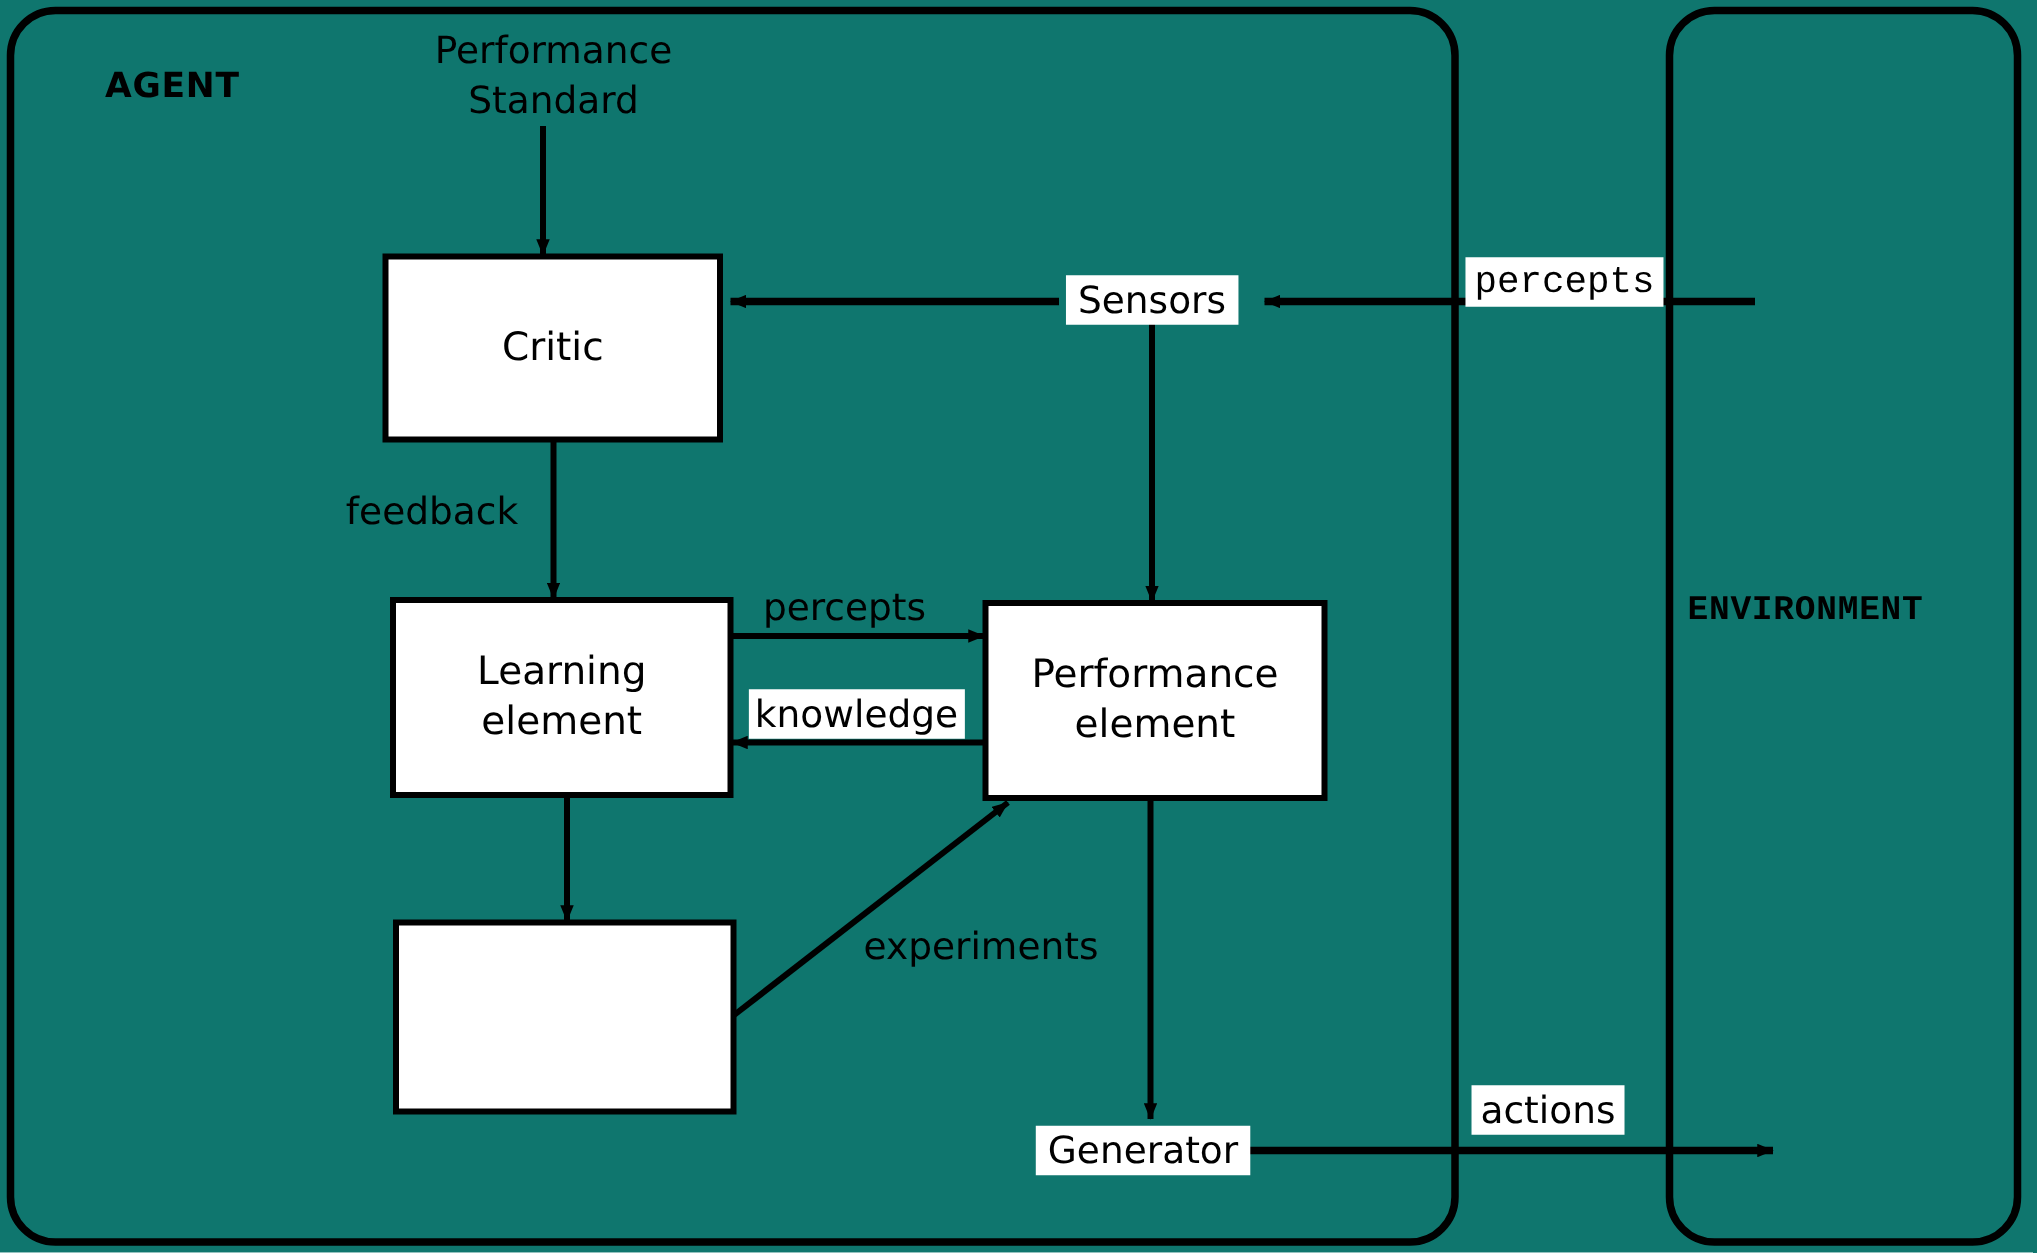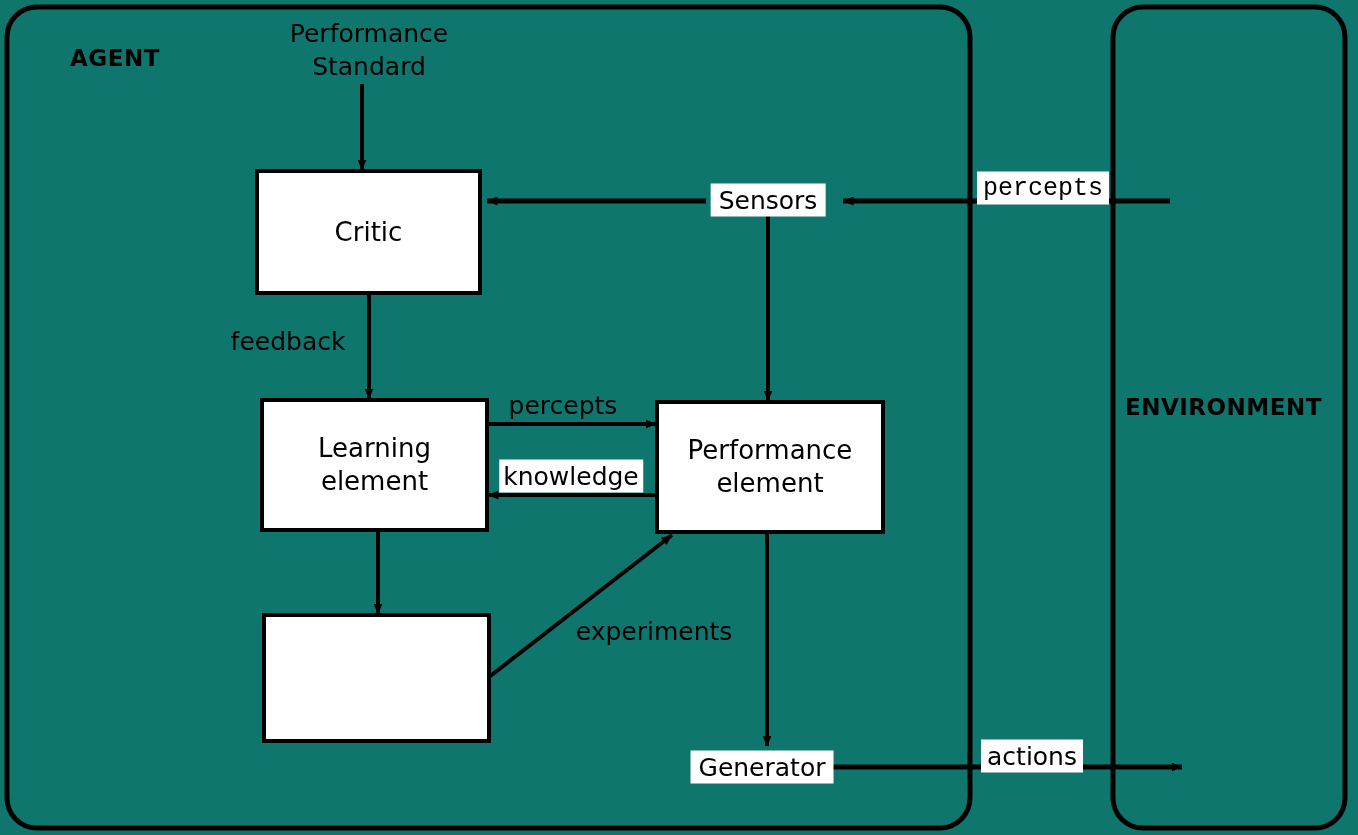--- a/index.html
+++ b/index.html
@@ -91,21 +91,21 @@
 
     <line x1="489" y1="677" x2="672" y2="535" stroke="#000000" stroke-width="4" marker-end="url(#arrowhead)"></line>
 
     <line x1="767" y1="532" x2="767" y2="746" stroke="#000000" stroke-width="4" marker-end="url(#arrowhead)"></line>
 
     <line x1="833" y1="767" x2="1182" y2="767" stroke="#000000" stroke-width="5" marker-end="url(#arrowhead)"></line>
   </svg>
 
   <div class="lbl bold" style="left:70px; top:58px; transform:translate(0,-50%);">AGENT</div>
 
-  <div class="lbl bold" style="left:1125px; top:407px; transform:translate(0,-50%);">ENVIRONMENT</div>
+  <div class="lbl bold" style="left:1125px; top:407px; transform:translate(0,-50%);font-family:Liberation Mono, monospace;">ENVIRONMENT</div>
 
   <div class="boxlabel" style="left:257px; top:171px; width:223px; height:122px;">Critic</div>
 
   <div class="boxlabel" style="left:262px; top:400px; width:225px; height:130px;">Learning
 element</div>
 
   <div class="boxlabel" style="left:657px; top:402px; width:226px; height:130px;">Performance
 element</div>
 
 
@@ -120,15 +120,15 @@
 
   <div class="lbl ctr" style="left:288px; top:341px;">feedback</div>
 
   <div class="lbl ctr" style="left:563px; top:405px;">percepts</div>
 
   <div class="lbl ctr" style="left:571px; top:476px; background:#ffffff; padding:0 4px;">knowledge</div>
 
 
   <div class="lbl ctr" style="left:654px; top:631px;">experiments</div>
 
-  <div class="lbl ctr" style="left:1032px; top:756px; background:#ffffff; padding:0 6px;">actions</div>
+  <div class="lbl ctr" style="left:1032px; top:740px; background:#ffffff; padding:0 6px;">actions</div>
 
 </div>
 
 </body></html>

